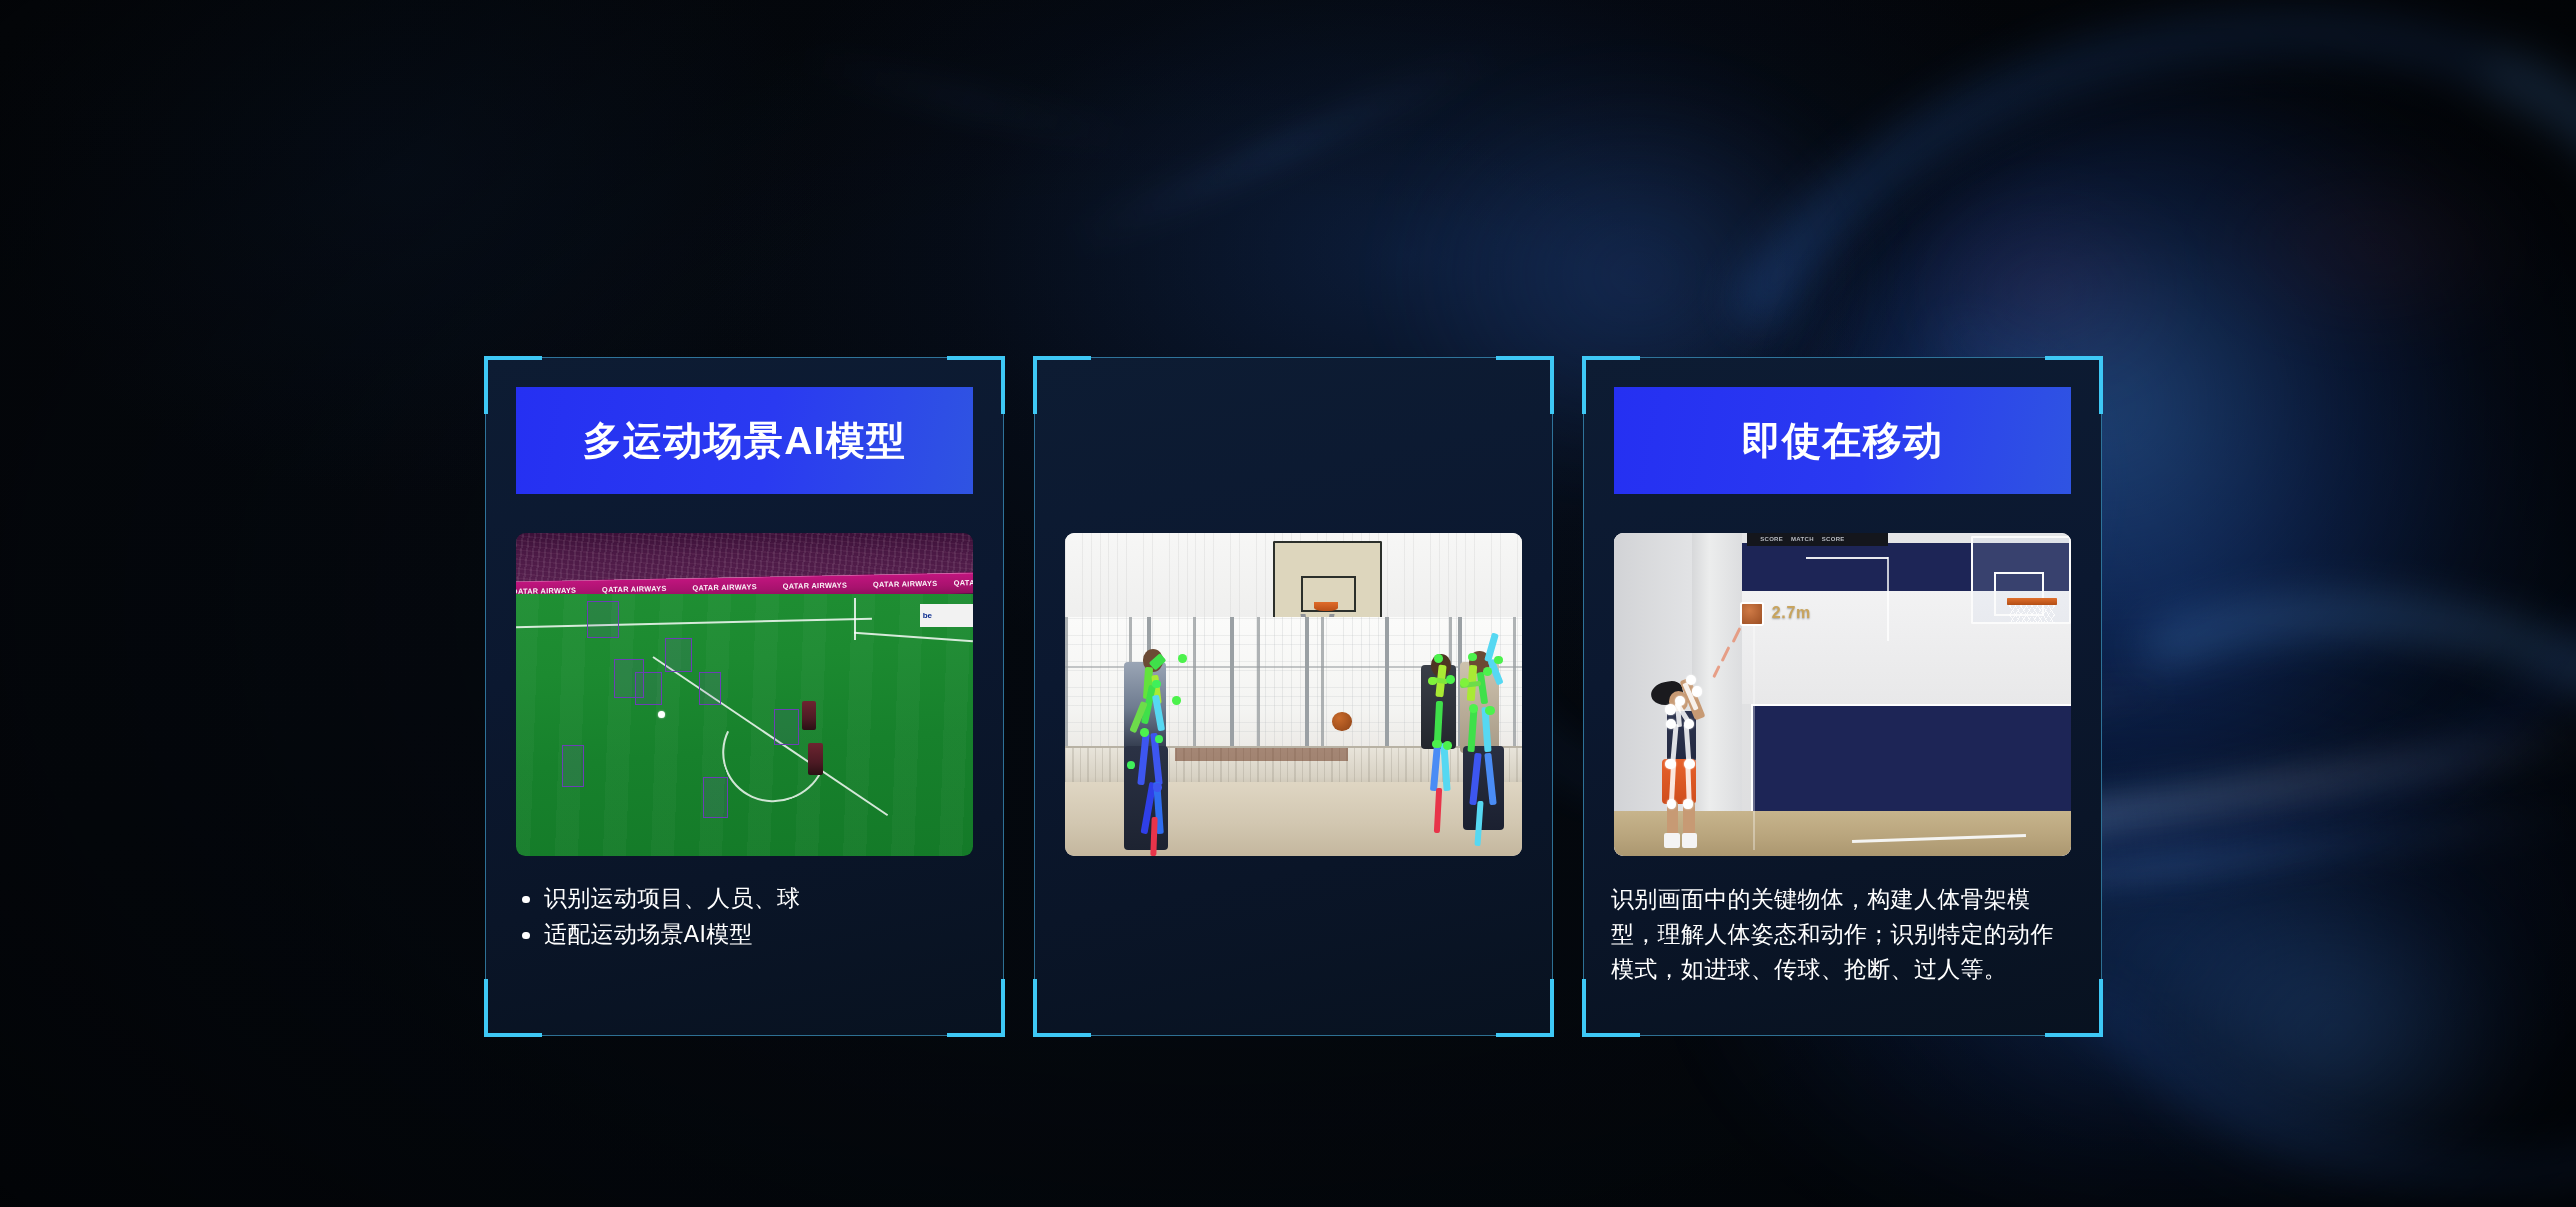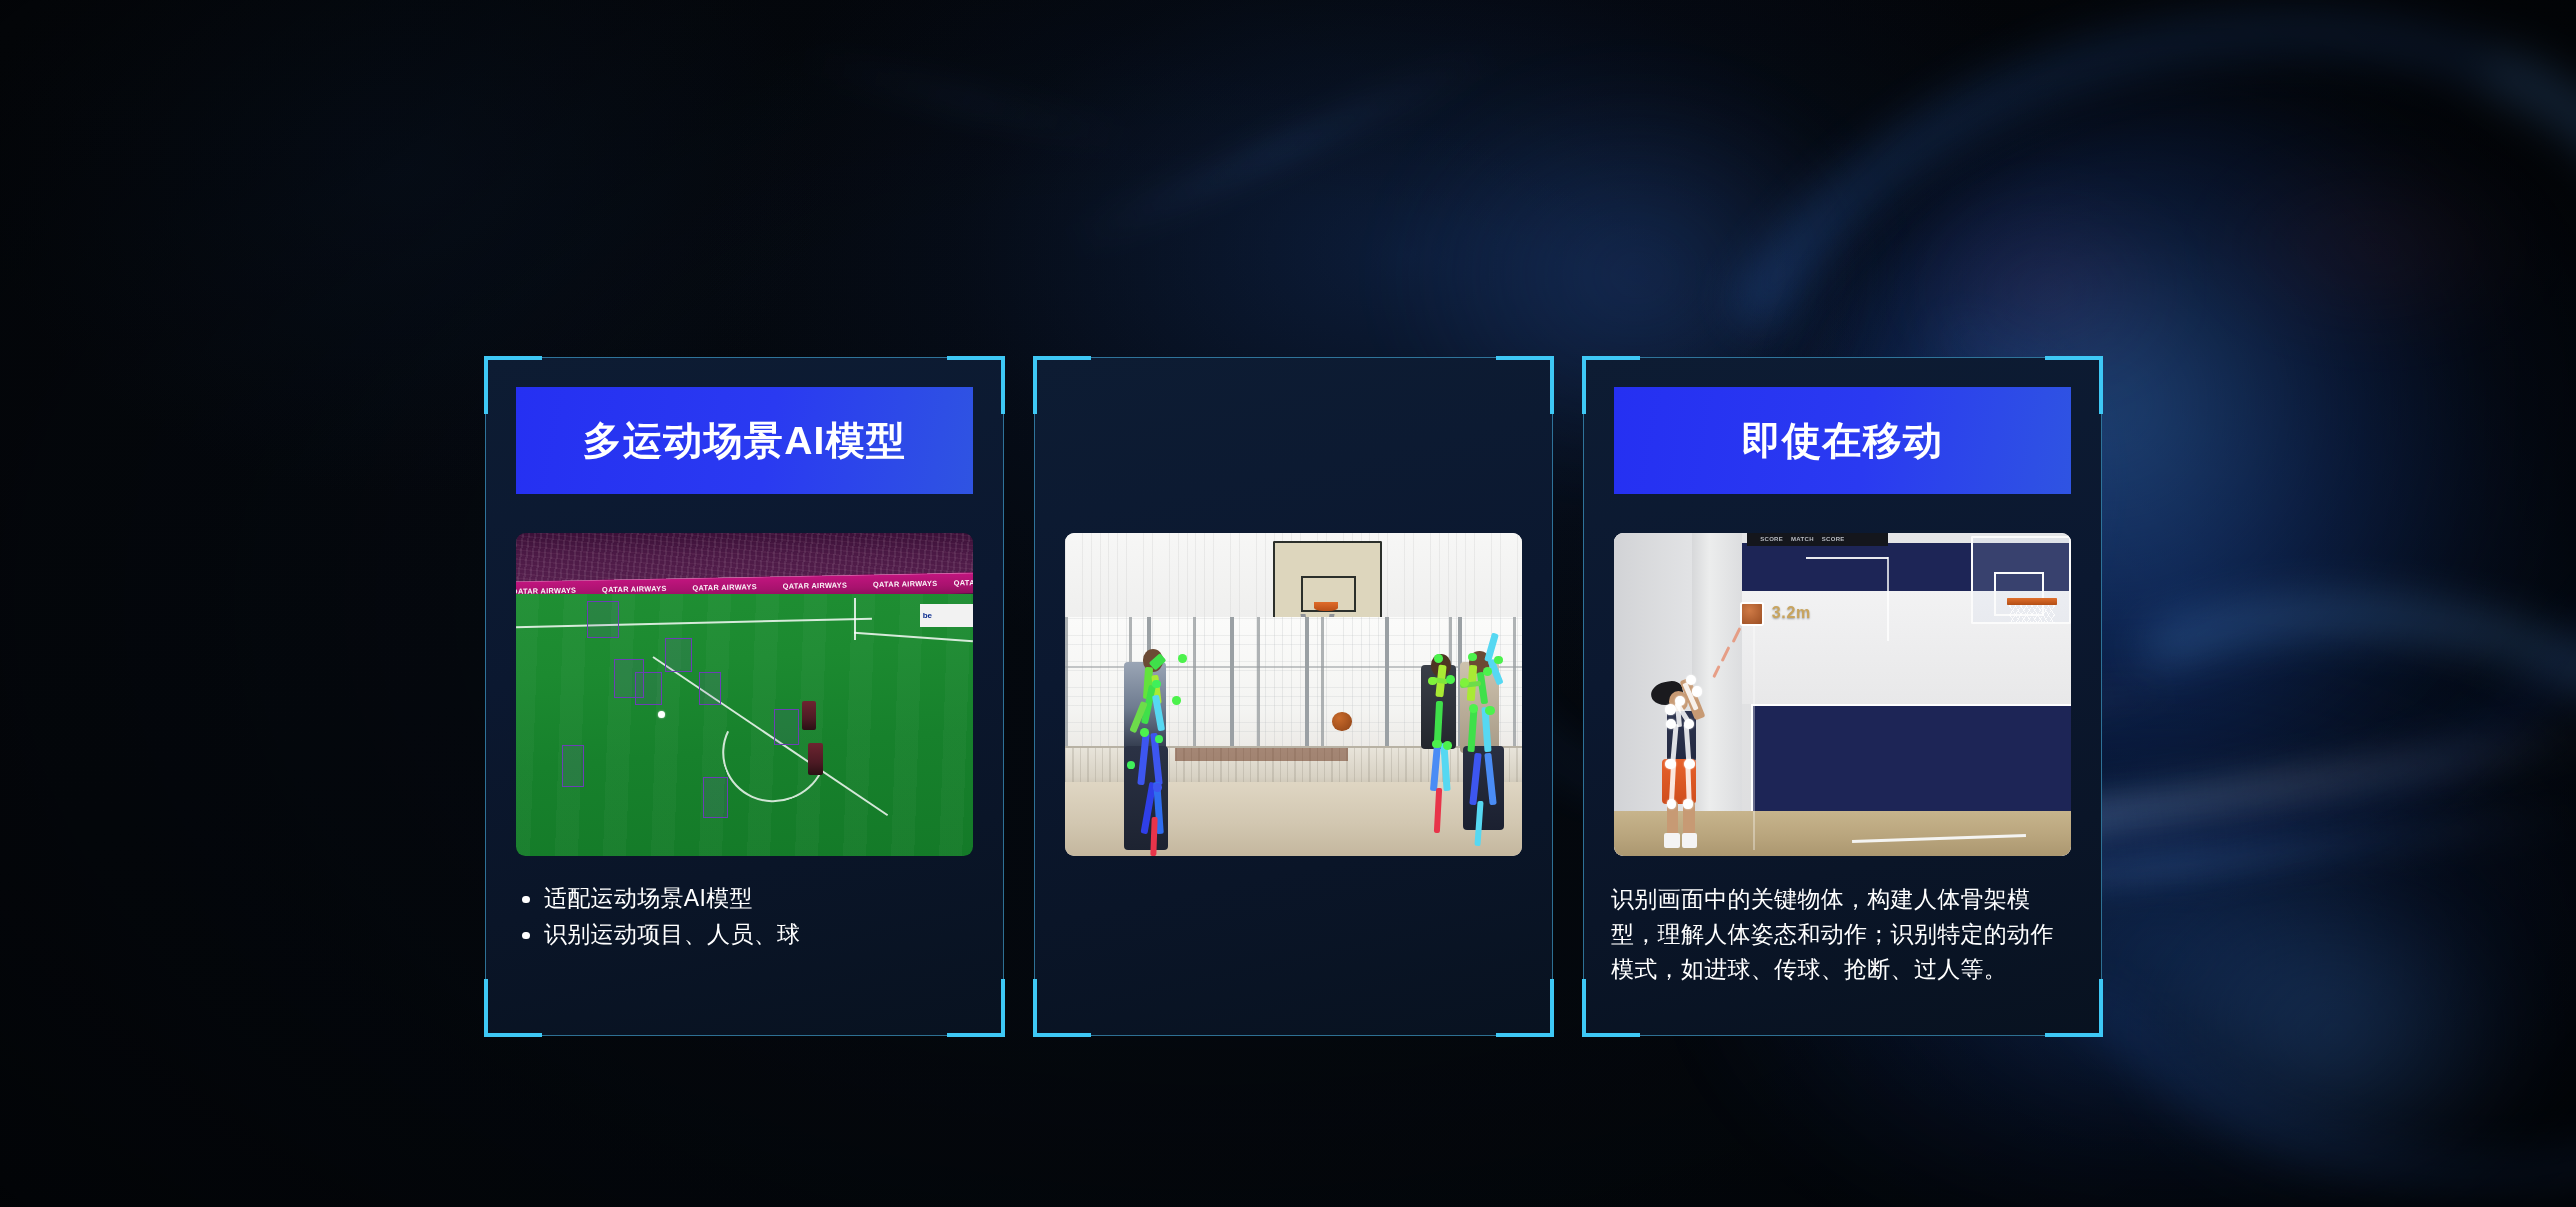--- a/index.html
+++ b/index.html
@@ -356,22 +356,22 @@
             <i style="left:60%;top:22%;width:20%;height:18%;background:#86ea46;transform:rotate(-34deg);"></i>
             <i style="left:28%;top:46%;width:20%;height:38%;background:#f53b5a;transform:rotate(8deg);"></i>
             <i style="left:50%;top:46%;width:20%;height:38%;background:#f63c7e;transform:rotate(-8deg);"></i>
           </div>
         </div>
       </div>
     </div>
 
     <div class="body">
       <ul class="bullets">
+        <li>识别运动项目、人员、球</li>
         <li>适配运动场景AI模型</li>
-        <li>识别运动项目、人员、球</li>
       </ul>
     </div>
   </div>
 
   <div class="card">
     <div class="card-frame"></div>
     <div class="corner tl"></div>
     <div class="corner tr"></div>
     <div class="corner bl"></div>
     <div class="corner br"></div>
@@ -490,21 +490,21 @@
         </div>
 
         <div class="ct-glass"></div>
         <div class="ct-hoop"></div>
         <div class="ct-net"></div>
 
         <div class="ct-meas" style="left:42%;top:7.5%;width:18%;height:0;border-bottom:none;border-left:none;border-right:none;border-top-width:2px;"></div>
         <div class="ct-vline" style="left:59.8%;top:7.5%;height:26%;"></div>
         <div class="ct-vline" style="left:30.5%;top:28%;height:70%;opacity:.45;"></div>
         <div class="ct-ballbox"></div>
-        <div class="ct-label">3.2m</div>
+        <div class="ct-label">2.7m</div>
         <div class="ct-traj" style="left:26.5%;top:29%;height:5%;transform:rotate(26deg);"></div>
         <div class="ct-traj" style="left:24%;top:35%;height:5%;transform:rotate(26deg);"></div>
         <div class="ct-traj" style="left:22%;top:41%;height:4%;transform:rotate(26deg);"></div>
 
         <div class="gy-body" style="left:8%;top:46%;width:7%;height:7%;border-radius:50% 40% 30% 55%;background:#1a1a1e;transform:rotate(-12deg);"></div>
         <div class="gy-body" style="left:12%;top:49%;width:4.3%;height:6.5%;border-radius:50%;background:#c79a74;"></div>
         <div class="gy-body" style="left:11.5%;top:55%;width:6.5%;height:16%;background:linear-gradient(180deg,#2e3550 0%,#222840 100%);"></div>
         <div class="gy-body" style="left:16%;top:45%;width:2.4%;height:13%;background:#c79a74;transform:rotate(-22deg);border-radius:2.7px;"></div>
         <div class="gy-body" style="left:10.5%;top:70%;width:7.5%;height:14%;background:linear-gradient(180deg,#e7622c 0%,#cf4d1c 100%);"></div>
         <div class="gy-body" style="left:11.5%;top:83%;width:2.6%;height:11%;background:#c79a74;"></div>

